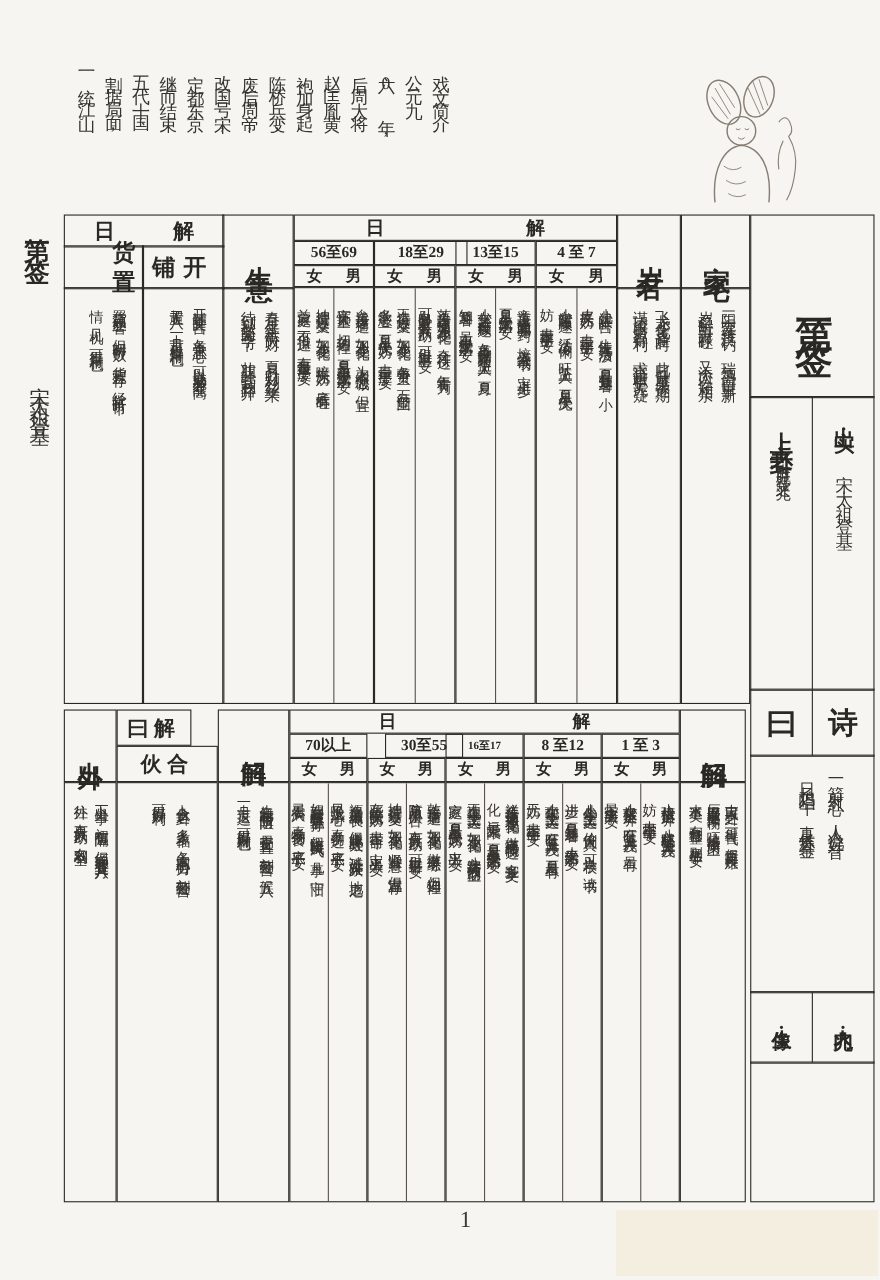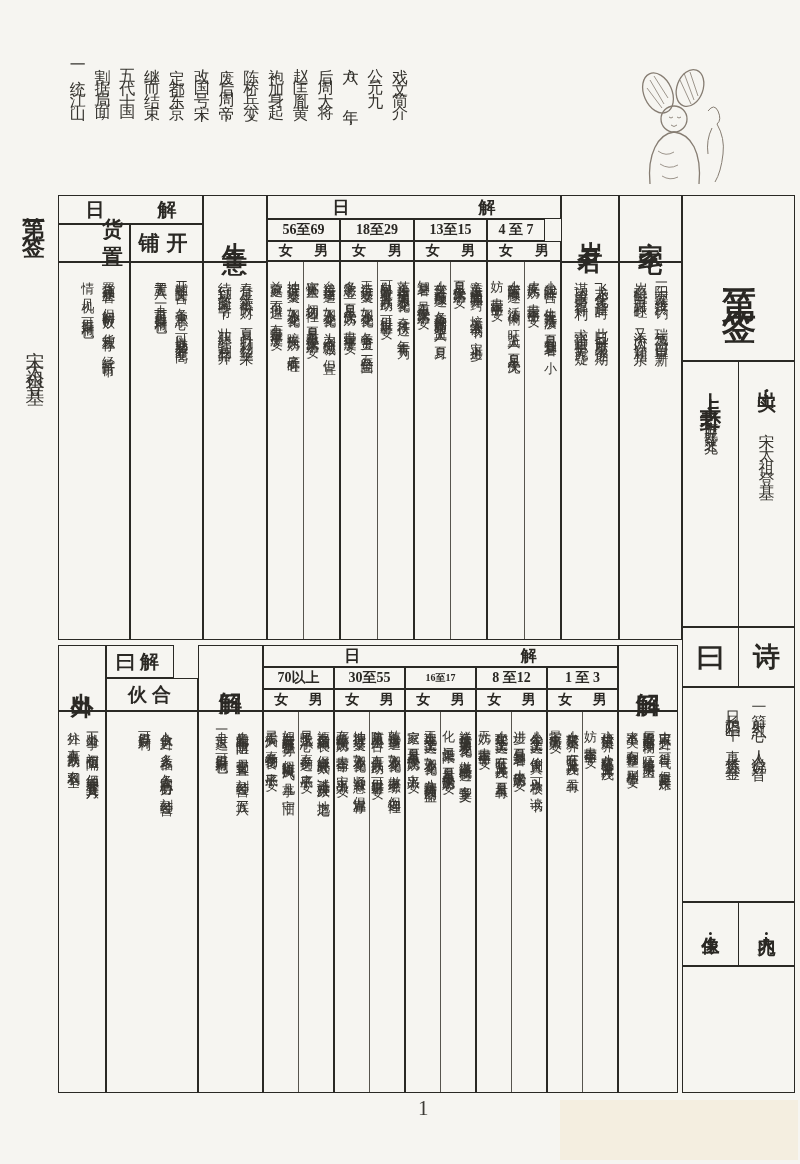--- a/index.html
+++ b/index.html
@@ -131,21 +131,21 @@
     <span>女</span>
     <span>男</span>
   </div>
   <div class="abs bd agec" style="left:267px;top:261px;width:73px;height:379px;">
     <div class="sex vt">坤造行运交泰　如飞龙变化　暗疾无妨　底子有旺
 益家庭　不可操迫　有吉星守度平安</div>
     <div class="sex m vt">台造步运亨通　如飞龙变化　为人老练忠诚　但宜
 宽怀大量　切勿迫性　夏月虽有小疾无妨平安</div>
   </div>
 
-  <div class="abs bd center hd" style="left:340px;top:219px;width:74px;height:22px;font-size:14px;">18至29</div>
+  <div class="abs bd center hd" style="left:340px;top:219px;width:85px;height:22px;font-size:14px;">18至29</div>
   <div class="abs bd spread hd" style="left:340px;top:241px;width:74px;height:20px;font-size:14px;">
     <span>女</span>
     <span>男</span>
   </div>
   <div class="abs bd agec" style="left:340px;top:261px;width:74px;height:379px;">
     <div class="sex vt">玉造行运交泰　如飞龙变化　各事贤玉　五行坚固
 多学恣业　夏月小疾无妨　吉星守度平安</div>
     <div class="sex m vt">英造步运亨通如飞龙变化　奇才待达　年青有为
 可向外争取有贵人扶助　可得财喜平安</div>
   </div>
@@ -155,21 +155,21 @@
     <span>女</span>
     <span>男</span>
   </div>
   <div class="abs bd agec" style="left:414px;top:261px;width:73px;height:379px;">
     <div class="sex vt">小女之卦运度顺遂　各事伶俐精通旺益上人　夏月
 知避暑　虽有小疾无妨平安</div>
     <div class="sex m vt">童造上运亨通聪明开窍　培养入学读书　定卜进步
 夏月小疾无妨平安</div>
   </div>
 
-  <div class="abs bd center hd" style="left:487px;top:219px;width:58px;height:22px;font-size:14px;">4 至 7</div>
+  <div class="abs bd center hd" style="left:487px;top:219px;width:74px;height:22px;font-size:14px;">4 至 7</div>
   <div class="abs bd spread hd" style="left:487px;top:241px;width:74px;height:20px;font-size:14px;">
     <span>女</span>
     <span>男</span>
   </div>
   <div class="abs bd agec" style="left:487px;top:261px;width:74px;height:379px;">
     <div class="sex vt">小女运限顺遂　活泼伶俐　旺益上人　夏月小疾无
 妨　吉星守命平安</div>
     <div class="sex m vt">小儿运限叶吉　生性天真活泼　夏月宜知避暑　小
 皮疾无妨　吉星守命平安</div>
   </div>
@@ -215,21 +215,21 @@
     <span>女</span>
     <span>男</span>
   </div>
   <div class="abs bd agec" style="left:263px;top:711px;width:71px;height:382px;">
     <div class="sex vt">妇造老运虽有旺益子孙　但防暗疾风气　凡事　守旧
 忌看病人　喜孝物勿食　底子平安</div>
     <div class="sex m vt">福造老运虽绵长　但嫌此卦太旺　诚恐灾难跌　地之厄
 早晚上落小心　喜孝勿近　底子平安</div>
   </div>
 
-  <div class="abs bd center hd" style="left:334px;top:667px;width:71px;height:22px;font-size:14px;">30至55</div>
+  <div class="abs bd center hd" style="left:350px;top:667px;width:71px;height:22px;font-size:14px;">30至55</div>
   <div class="abs bd spread hd" style="left:334px;top:689px;width:71px;height:22px;font-size:14px;">
     <span>女</span>
     <span>男</span>
   </div>
   <div class="abs bd agec" style="left:334px;top:711px;width:71px;height:382px;">
     <div class="sex vt">坤造行运交泰　如飞龙变化　贤淑智慧　但宜温存
 有些小暗疾无妨　吉星守命　定卜出入平安</div>
     <div class="sex m vt">乾造步运亨通　如飞龙变化　做事老练　但勿迫性
 防夏月小人口舌　有贵人扶助　可得财喜平安</div>
   </div>

